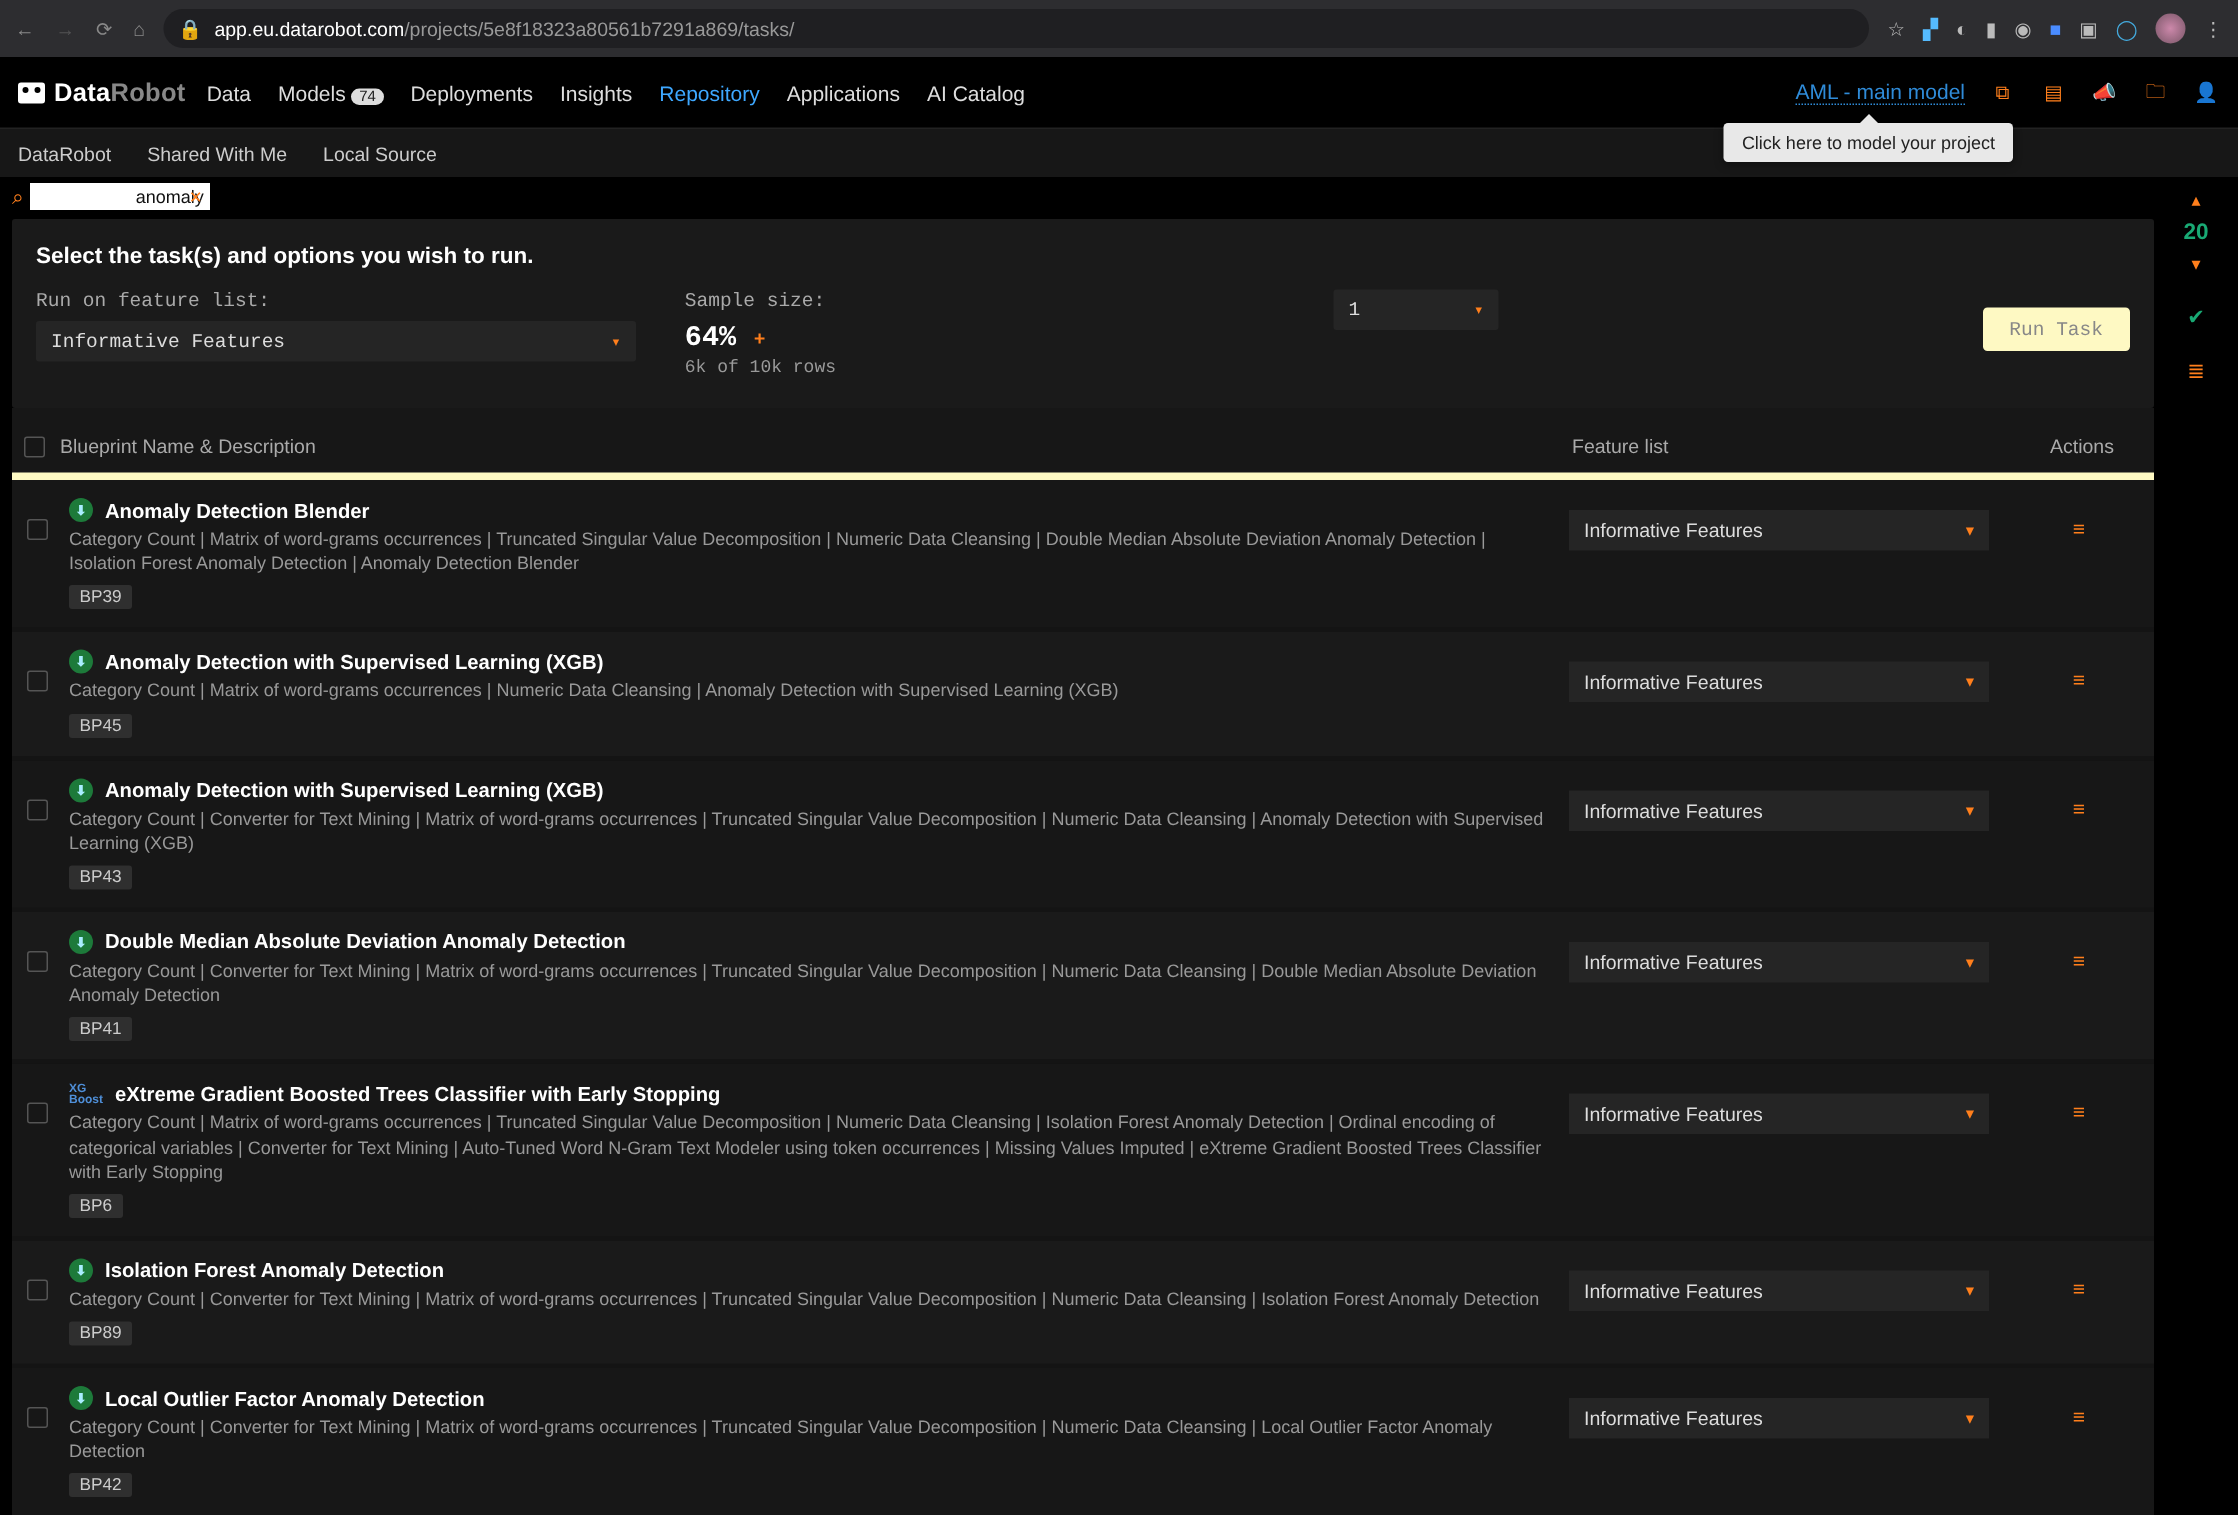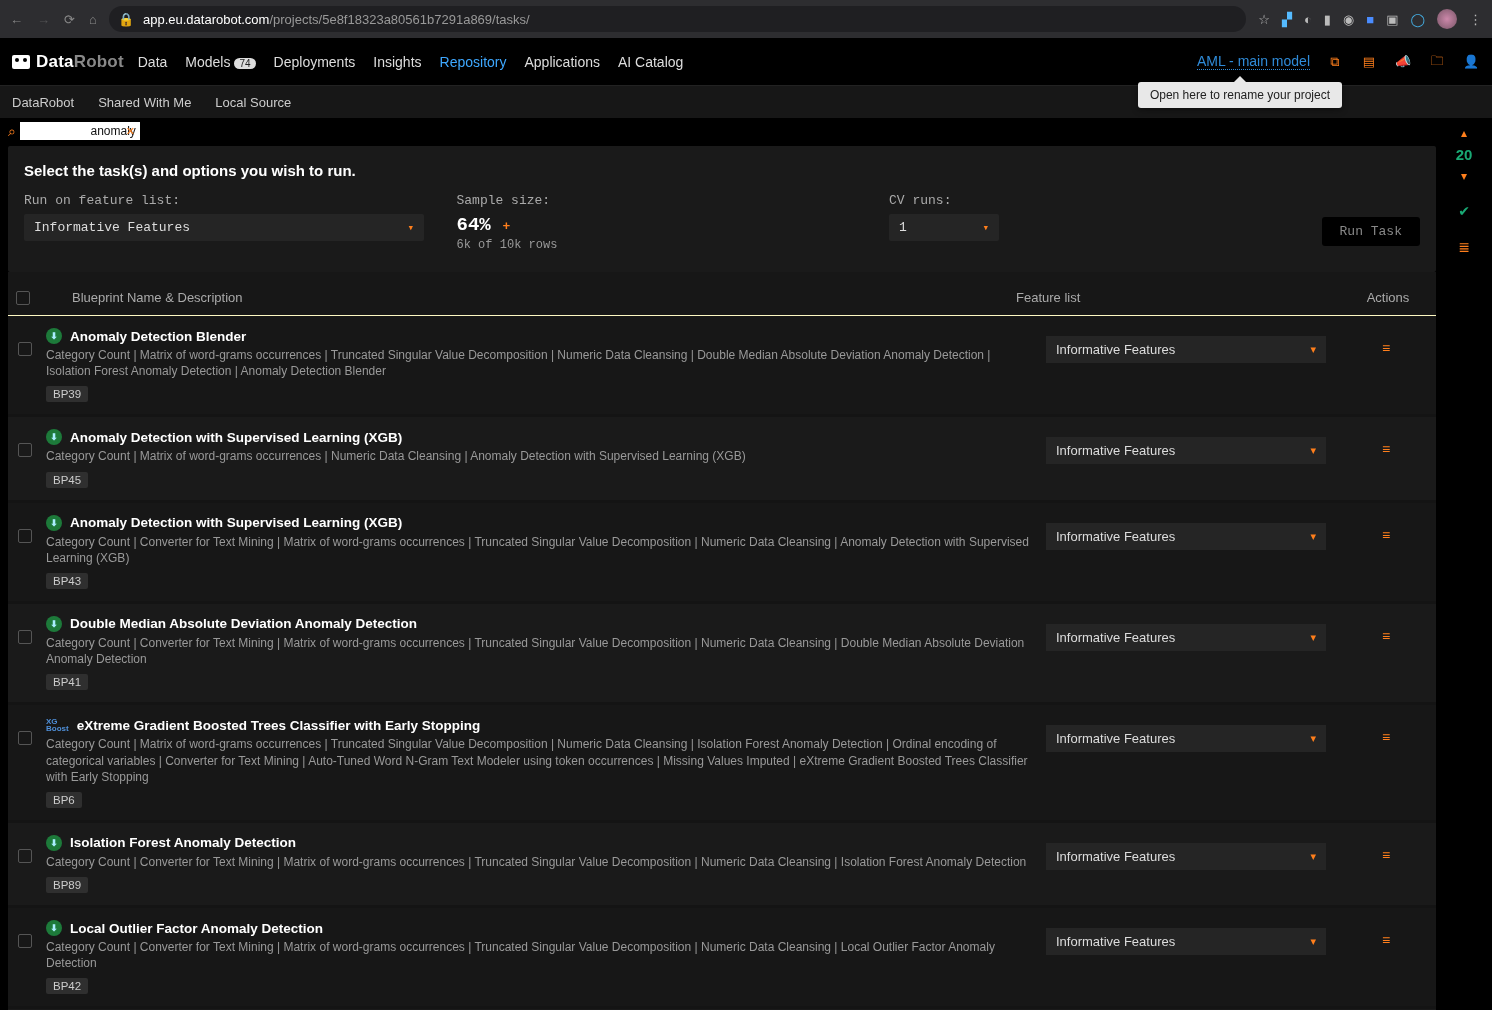--- a/index.html
+++ b/index.html
@@ -158,29 +158,29 @@
   align-items: center;
   width: 400px;
   cursor: pointer;
 }
 .dropdown.small { width: 110px; }
 .chev-d { color: #ff7f1c; font-size: 11px; }
 .sample-pct { color: #fff; font-size: 19px; font-weight: 700; }
 .plus { color: #ff7f1c; font-weight: 700; margin-left: 4px; cursor:pointer;}
 .sample-sub { color: #999; font-size: 12px; margin-top: 2px; }
 .run-btn {
-  background: #000000; color: #888; padding: 7px 18px;
+  background: #fef9c3; color: #888; padding: 7px 18px;
   border-radius: 3px; cursor: pointer; font-size: 13px;
-  margin-top: 24px;
+  margin-top: 12px;
 }
 
 
 .table-head {
   display: flex; align-items: center; padding: 18px 8px 10px 8px;
-  background: #171717; border-bottom: 1px solid #fef9c3; gap: 32px;
+  background: #171717; border-bottom: 5px solid #fef9c3;
 }
 .chk { width: 14px; height: 14px; border: 1px solid #555; border-radius: 2px; cursor:pointer; flex:none;}
 .col-name { margin-left: 10px; color: #aaa; }
 .col-fl { margin-left: auto; width: 300px; color: #aaa; }
 .col-act { width: 80px; text-align:center; color: #aaa; }
 
 
 .row {
   background: #1a1a1a;
   padding: 12px 10px;
@@ -262,21 +262,21 @@
       <a>AI Catalog</a>
     </div>
   <div class="topbar-right">
     <span class="project-name">AML - main model</span>
     <span class="ticon">⧉</span>
     <span class="ticon">▤</span>
     <span class="ticon">📣</span>
     <span class="ticon">🗀</span>
     <span class="ticon">👤</span>
   </div>
-  <div class="tooltip-box">Open here to rename your project</div>
+  <div class="tooltip-box">Click here to model your project</div>
 </div>
 
 <div class="subtabs" id="subtabs">
     <a>DataRobot</a>
     <a>Shared With Me</a>
     <a>Local Source</a>
   </div>
 
 <div class="main-wrap">
 <div class="content">
@@ -299,21 +299,20 @@
       </div>
       <div>
         <div class="opt-label">Sample size:</div>
         <div>
           <span class="sample-pct">64%</span>
           <span class="plus">+</span>
         </div>
         <div class="sample-sub">6k of 10k rows</div>
       </div>
       <div>
-        <div class="opt-label">CV runs:</div>
         <div class="dropdown small">
           <span>1</span>
           <span class="chev-d">▾</span>
         </div>
       </div>
       <div>
         <div class="run-btn">Run Task</div>
       </div>
     </div>
   </div>

